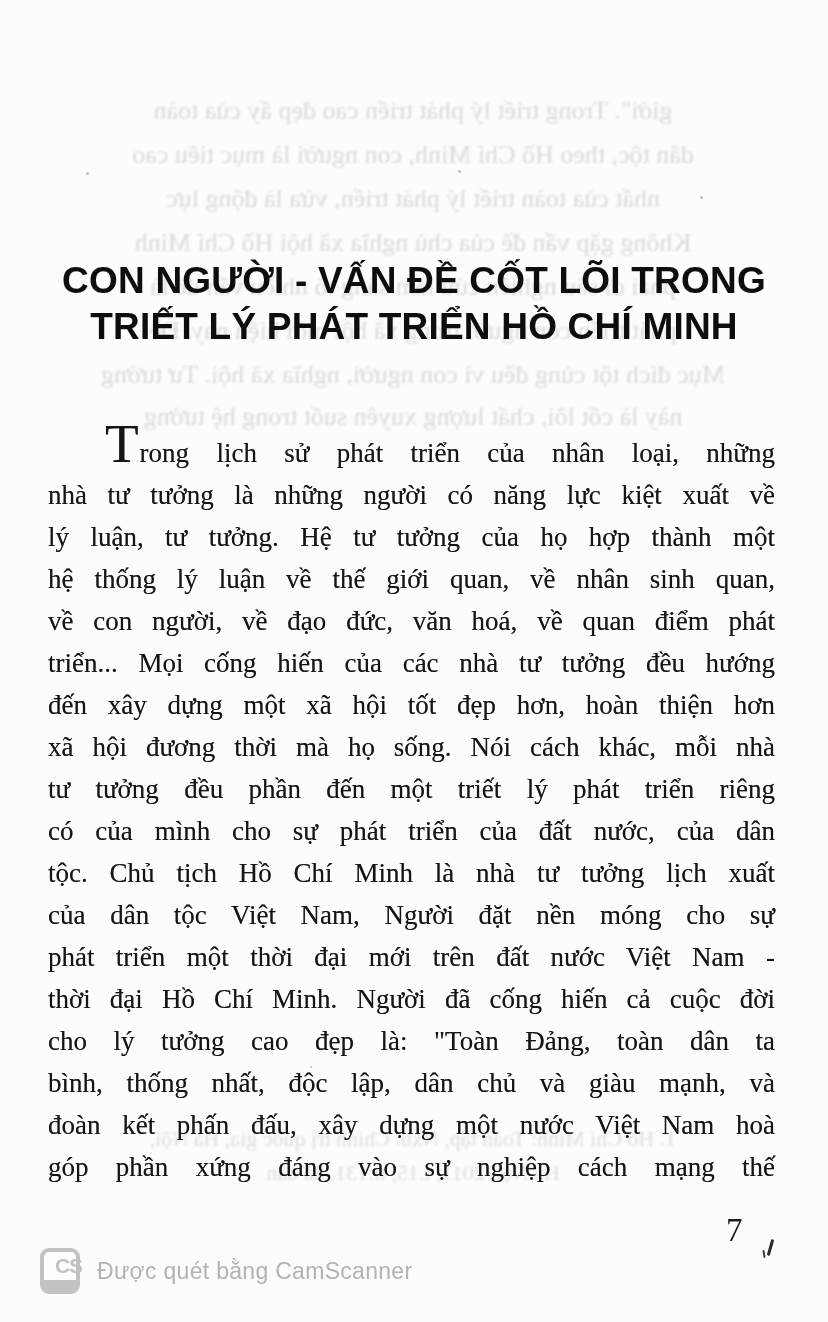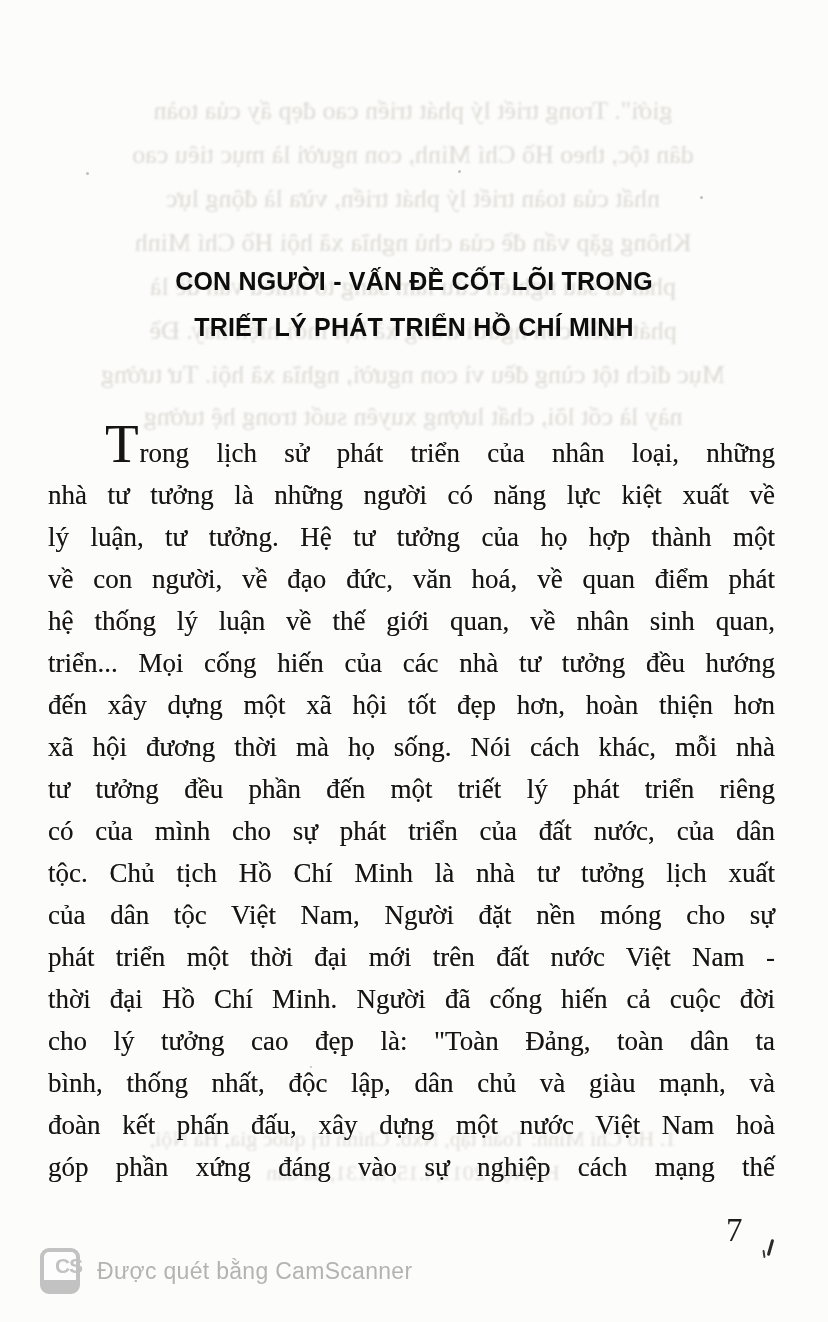--- a/index.html
+++ b/index.html
@@ -32,21 +32,21 @@
   .title {
     position: absolute;
     z-index: 3;
     top: 258px;
     left: 0;
     width: 828px;
     margin: 0;
     text-align: center;
     font-family: "Liberation Sans", sans-serif;
     font-weight: bold;
-    font-size: 25px;
+    font-size: 37px;
     line-height: 46px;
     color: #0d0d0d;
     letter-spacing: 0.2px;
   }
 
   
   .bodytext {
     position: absolute;
     z-index: 3;
     top: 432px;
@@ -173,22 +173,22 @@
 
   <h1 class="title">
     <div>CON NGƯỜI - VẤN ĐỀ CỐT LÕI TRONG</div>
     <div>TRIẾT LÝ PHÁT TRIỂN HỒ CHÍ MINH</div>
   </h1>
 
   <div class="bodytext">
     <div class="bline first"><span class="dropcap">T</span><span>rong lịch sử phát triển của nhân loại, những</span></div>
     <div class="bline">nhà tư tưởng là những người có năng lực kiệt xuất về</div>
     <div class="bline">lý luận, tư tưởng. Hệ tư tưởng của họ hợp thành một</div>
+    <div class="bline">hệ thống lý luận về thế giới quan, về nhân sinh quan,</div>
     <div class="bline">về con người, về đạo đức, văn hoá, về quan điểm phát</div>
-    <div class="bline">hệ thống lý luận về thế giới quan, về nhân sinh quan,</div>
     <div class="bline">triển... Mọi cống hiến của các nhà tư tưởng đều hướng</div>
     <div class="bline">đến xây dựng một xã hội tốt đẹp hơn, hoàn thiện hơn</div>
     <div class="bline">xã hội đương thời mà họ sống. Nói cách khác, mỗi nhà</div>
     <div class="bline">tư tưởng đều phần đến một triết lý phát triển riêng</div>
     <div class="bline">có của mình cho sự phát triển của đất nước, của dân</div>
     <div class="bline">tộc. Chủ tịch Hồ Chí Minh là nhà tư tưởng lịch xuất</div>
     <div class="bline">của dân tộc Việt Nam, Người đặt nền móng cho sự</div>
     <div class="bline">phát triển một thời đại mới trên đất nước Việt Nam -</div>
     <div class="bline">thời đại Hồ Chí Minh. Người đã cống hiến cả cuộc đời</div>
     <div class="bline">cho lý tưởng cao đẹp là: "Toàn Đảng, toàn dân ta</div>

